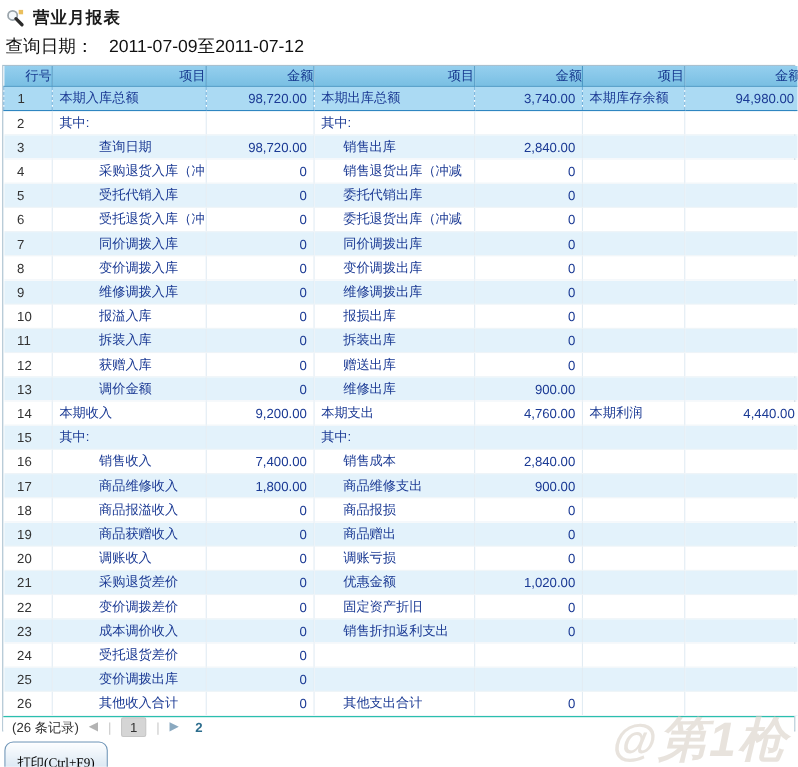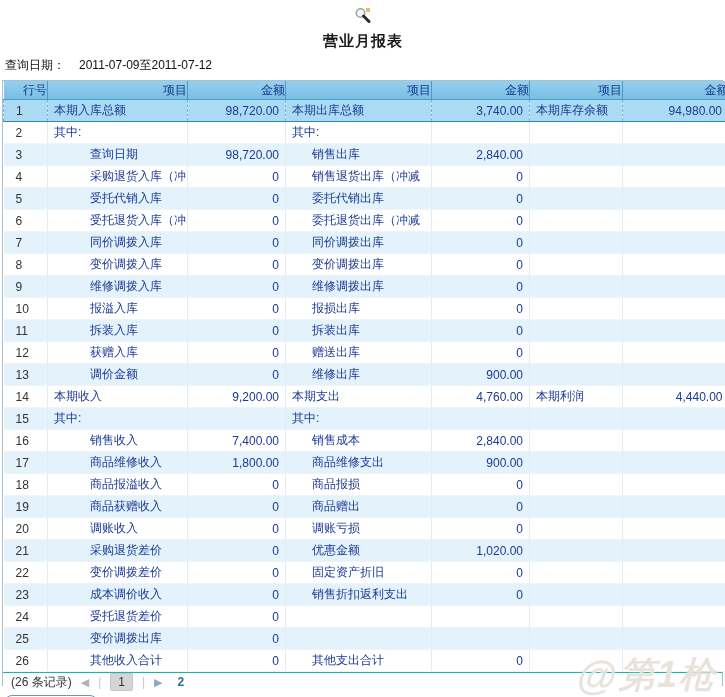--- a/index.html
+++ b/index.html
@@ -3,24 +3,24 @@
 <meta charset="utf-8">
 <style>
   html,body{margin:0;padding:0;}
   body{
     width:725px;height:697px;position:relative;overflow:hidden;
     background:#ffffff;
     font-family:"Liberation Sans","DejaVu Sans",sans-serif;
     -webkit-font-smoothing:antialiased;
   }
   
-  .title-bar{display:flex;align-items:center;gap:7px;padding:7px 4px 2px 5px;flex-direction:column;}
+  .title-bar{display:flex;align-items:center;gap:7px;padding:7px 4px 2px 5px;}
   .title-bar h1{margin:0;font-size:15px;font-weight:bold;color:#1a1a1a;letter-spacing:1px;}
   .report-icon{width:18px;height:18px;display:inline-block;}
-  .query-line{padding:4px 0 6px 5px;font-size:12px;color:#111;}
+  .query-line{padding:4px 0 6px 5px;font-size:16px;color:#111;}
   .query-line .q-val{margin-left:14px;}
 
   
   .table-container{
     margin:0 2px;height:604px;border:1px solid #a9c0cf;
     display:flex;flex-direction:column;background:#fff;
   }
   table{border-collapse:collapse;table-layout:fixed;width:100%;font-size:12px;}
   thead th{
     height:18px;font-weight:normal;color:#173a8f;text-align:right;
@@ -68,21 +68,21 @@
     box-shadow:inset 0 1px 0 #fff;
   }
 
   
   .watermark{
     position:absolute;right:8px;bottom:2px;display:flex;align-items:center;gap:2px;
     color:rgba(203,192,180,0.45);pointer-events:none;user-select:none;
     text-shadow:0 1px 1px rgba(255,255,255,0.9);
   }
   .wm-at{font-size:40px;font-weight:bold;transform:skewX(-10deg);line-height:1;}
-  .wm-text{font-size:36px;font-weight:bold;font-style:italic;letter-spacing:2px;line-height:1;}
+  .wm-text{font-size:44px;font-weight:bold;font-style:italic;letter-spacing:2px;line-height:1;}
 </style>
 </head>
 <body>
 
 
 
 <div class="title-bar">
   <span class="report-icon">
     <svg width="18" height="18" viewBox="0 0 18 18">
       <rect x="12" y="1" width="4" height="4" fill="#e8b84b" opacity="0.9"></rect>

